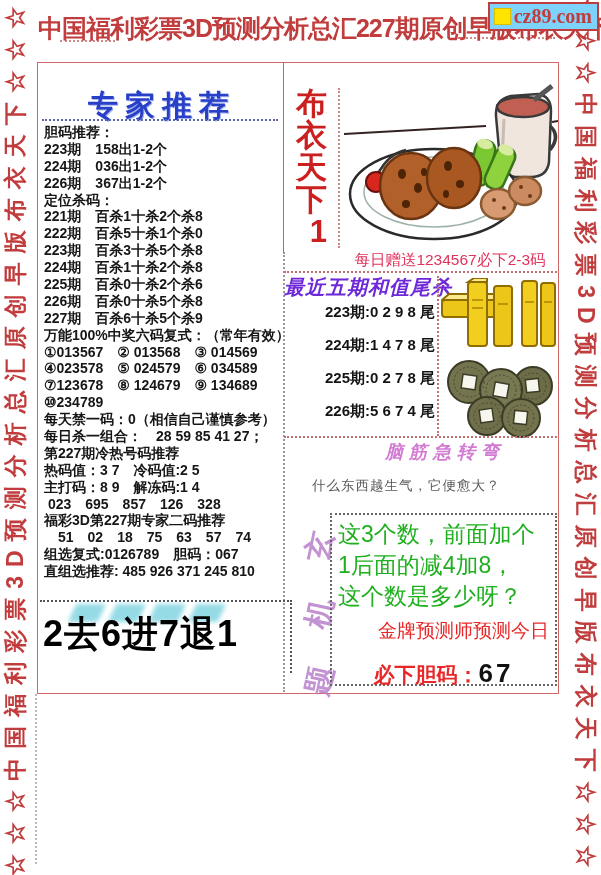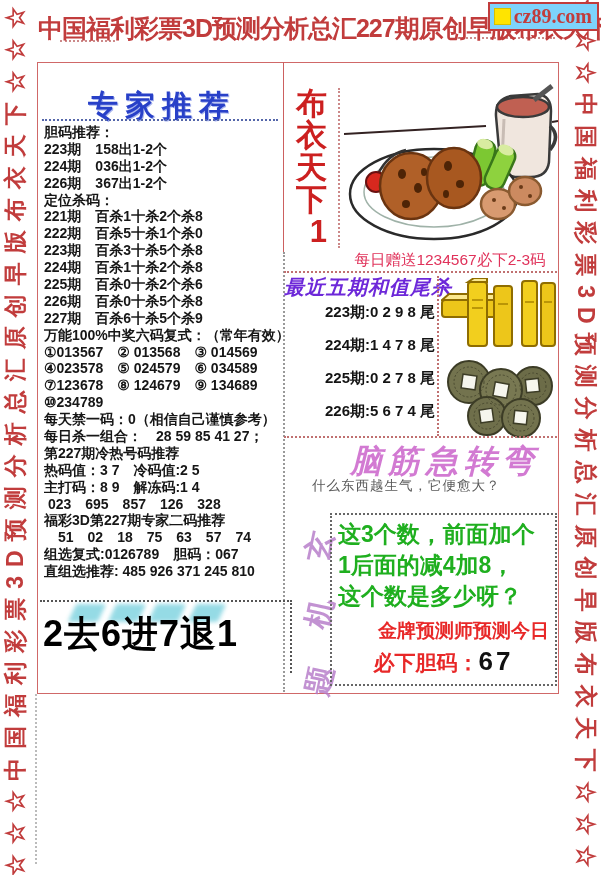--- a/index.html
+++ b/index.html
@@ -57,30 +57,30 @@
   .tail-title { position:absolute; left:284px; top:274px; font-family:"Liberation Serif", serif;
                 font-size:20px; font-weight:900; color:#6d28d9; font-style:italic; letter-spacing:1px; }
   .tail-rows { position:absolute; left:300px; top:303px; width:140px;margin-left:25px; }
   .trow { height:33px; font-size:15px; font-weight:bold; color:#141414; white-space:nowrap; }
   .gold-sep { position:absolute; left:437px; top:276px; height:160px; border-left:2px dotted #c07070; }
 
   .gold-svg  { position:absolute; left:441px; top:278px; }
   .coins-svg { position:absolute; left:441px; top:354px; }
 
   .teaser-title { position:absolute; left:330px; top:440px; width:230px; text-align:center;
-                  font-size:32px; font-weight:bold; color:var(--magenta); letter-spacing:6px;
+                  font-size:18px; font-weight:bold; color:var(--magenta); letter-spacing:6px;
                   opacity:.8; filter:blur(.6px); font-style:italic; }
   .teaser-q { position:absolute; left:312px; top:477px; font-size:13.5px; font-weight:normal;
               color:#3a3a3a; opacity:.85; letter-spacing:1px; }
 
   .green-box { position:absolute; left:330px; top:513px; width:227px; height:173px;
                border:2px dotted #666; box-sizing:border-box; padding:4px 6px; }
-  .gline { font-size:23px; line-height:31px; font-weight:bold; color:var(--green); white-space:nowrap; }
-  .predictor { margin-top:6px; text-align:right; font-size:19px; font-weight:bold; color:var(--red2); white-space:nowrap; }
-  .mustline { margin-top:2px; text-align:center; font-size:21px; font-weight:bold; color:var(--red2); white-space:nowrap; }
+  .gline { font-size:23px; line-height:31px; font-weight:normal; color:var(--green); white-space:nowrap; }
+  .predictor { margin-top:6px; text-align:right; font-size:19px; font-weight:normal; color:var(--red2); white-space:nowrap; }
+  .mustline { margin-top:14px; text-align:center; font-size:21px; font-weight:bold; color:var(--red2); white-space:nowrap; }
   .mustline .val { font-size:26px; color:#111; letter-spacing:3px; }
 
   .mystery { position:absolute; left:303px; top:526px; width:34px; display:flex; flex-direction:column;
              gap:26px; align-items:center; }
   .mystery span { font-size:30px; font-weight:bold; color:#b478c8; opacity:.8; transform:rotate(-78deg); }
 </style>
 </head>
 <body>
 
 <div class="page">

